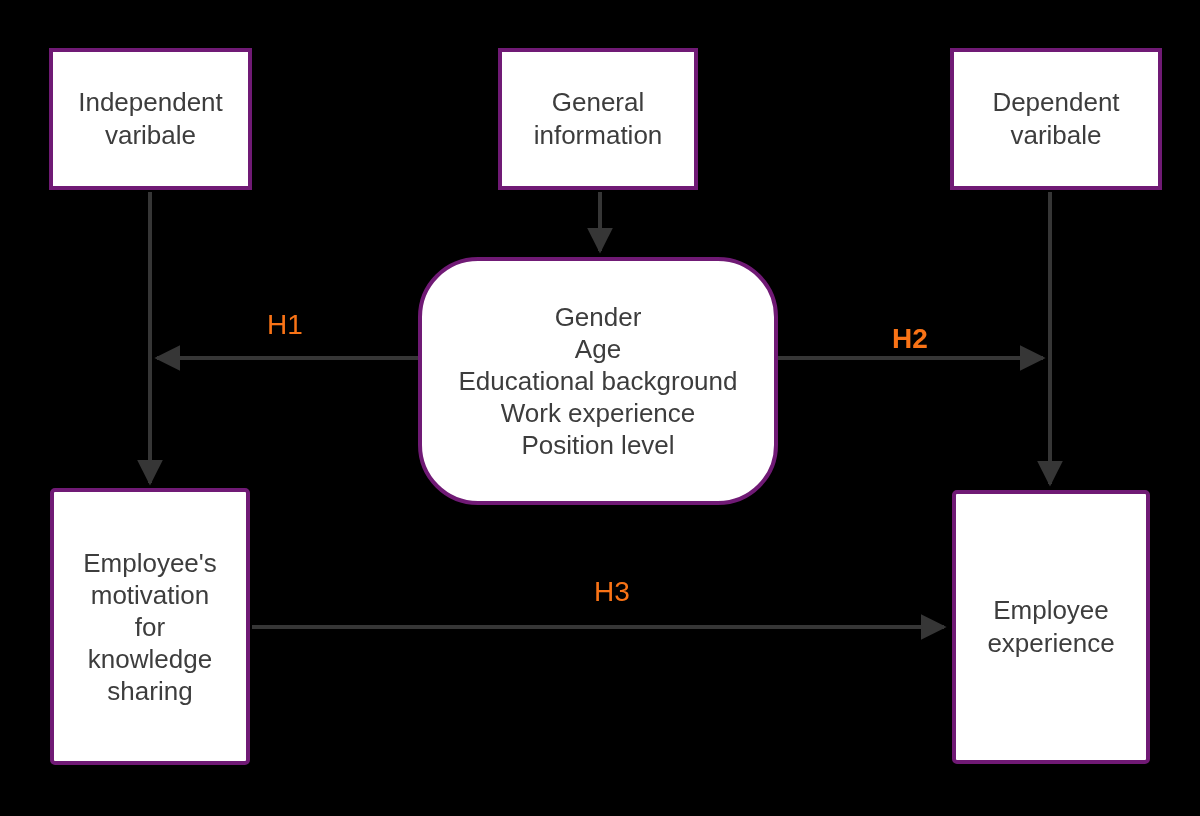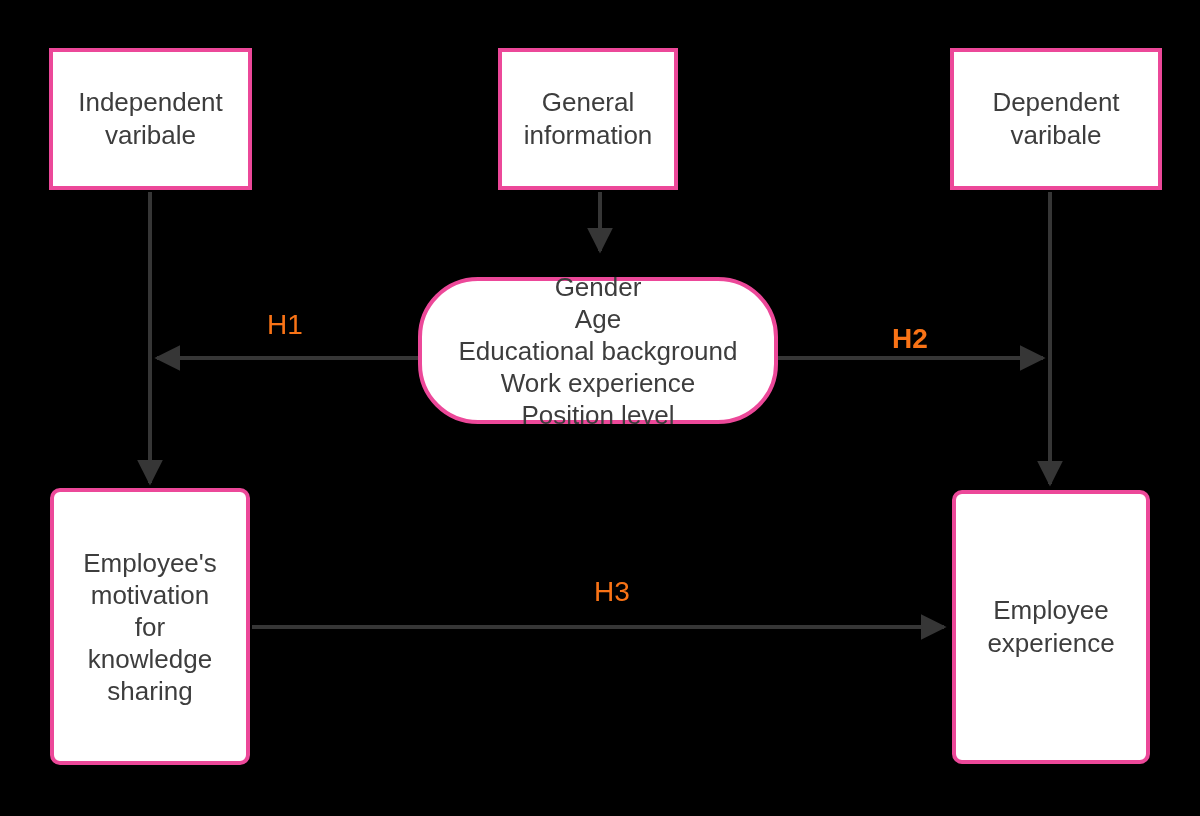--- a/index.html
+++ b/index.html
@@ -16,39 +16,39 @@
     font-family: "Liberation Sans", sans-serif;
   }
   .stage svg.wires {
     position: absolute;
     left: 0;
     top: 0;
   }
   .node {
     position: absolute;
     background: #ffffff;
-    border: 4px solid #ec4899;
+    border: 4px solid #701a75;
     box-sizing: border-box;
     display: flex;
     align-items: center;
     justify-content: center;
     text-align: center;
     color: #3d3d3d;
     font-size: 26px;
     line-height: 33px;
     white-space: pre-line;
   }
   .node .label { white-space: pre-line; }
   .node.square { border-radius: 0; }
-  .node.soft   { border-radius: 10px; }
+  .node.soft   { border-radius: 5px; }
   .node.pill   { border-radius: 60px; line-height: 32px; }
   #independent-box { left: 49px;  top: 48px;  width: 203px; height: 142px; }
-  #general-box     { left: 498px; top: 48px;  width: 180px; height: 142px; }
+  #general-box     { left: 498px; top: 48px;  width: 200px; height: 142px; }
   #dependent-box   { left: 950px; top: 48px;  width: 212px; height: 142px; }
-  #controls-box    { left: 418px; top: 257px; width: 360px; height: 147px; margin-top: 20px; }
+  #controls-box    { left: 418px; top: 257px; width: 360px; height: 248px; }
   #motivation-box  { left: 50px;  top: 488px; width: 200px; height: 277px; line-height: 32px; }
   #creativity-box  { left: 952px; top: 490px; width: 198px; height: 274px; }
   .edge-label {
     position: absolute;
     color: #f97316;
     font-size: 28px;
     line-height: 28px;
     transform: translate(-50%, -50%);
     white-space: nowrap;
   }

